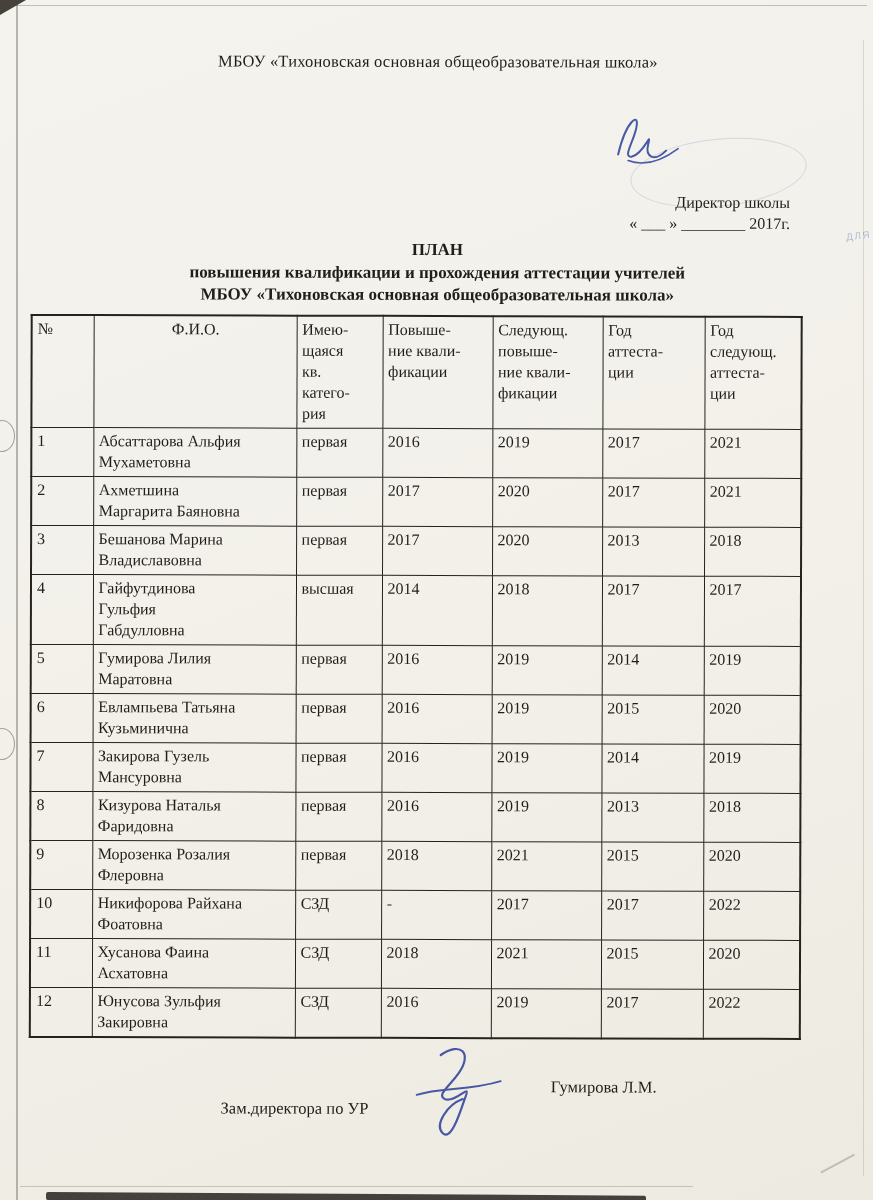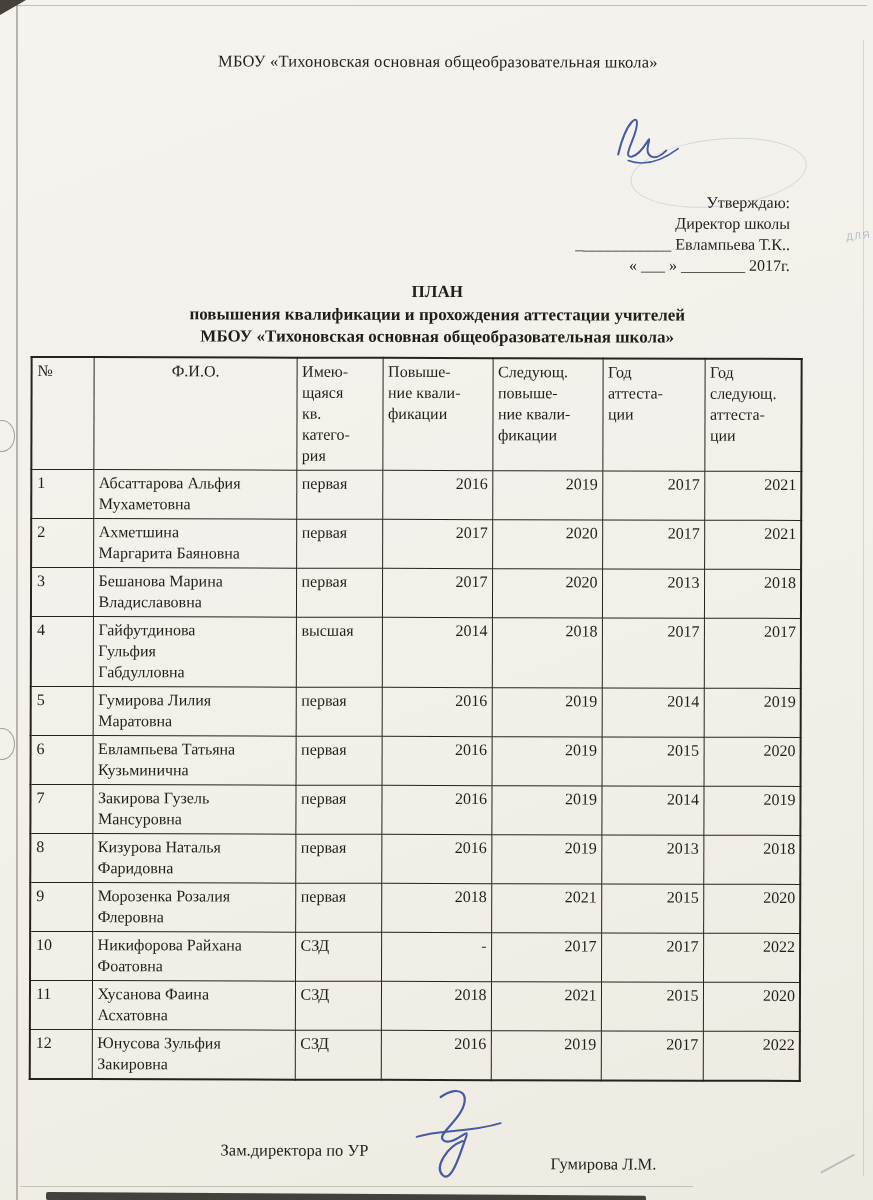--- a/index.html
+++ b/index.html
@@ -50,44 +50,42 @@
   
   .plan-table { margin:8px 0 0 30px; width:770px; border-collapse:collapse; table-layout:fixed;
                 font-size:16px; border:2px solid #26231f; }
   .plan-table th, .plan-table td {
     border:1px solid #26231f; vertical-align:top; padding:2px 4px 4px 5px;
     line-height:21px; font-weight:normal; overflow:hidden;
   }
   .plan-table th { text-align:left; white-space:pre-line; }
   .plan-table th.h-fio { text-align:center; }
   .c-name { white-space:pre-line; }
-  .c-year { text-align:right; }
+  .c-year { text-align:left; }
   .c-cat  { padding-left:7px;border-radius:9px; }
 
   
   .footer { position:relative; margin-top:26px; height:100px; font-size:16.5px; }
   .footer-left { position:absolute; left:222px; top:12px;margin-top:22px; }
-  .footer-name { position:absolute; left:552px; top:12px;margin-top:35px; }
+  .footer-name { position:absolute; left:552px; top:12px; }
   .sig-deputy  { position:absolute; left:402px; top:-22px; width:115px; height:105px; opacity:.85; }
 </style>
 </head>
 <body>
 
 <div class="scan">
 
   <div class="content">
 
     <p class="school-header">МБОУ «Тихоновская основная общеобразовательная школа»</p>
 
     <div class="approval">
       <div class="stamp-ellipse"></div>
       <div class="stamp-text">ДЛЯ ДОКУМЕНТОВ</div>
-      <div>Утверждаю:</div>
       <div>Директор школы</div>
-      <div>____________ Евлампьева Т.К..</div>
       <div>« ___ »  ________  2017г.</div>
       <svg class="sig-director" viewBox="0 0 84 66" fill="none">
         <path d="M10 48 C 18 14, 32 4, 28 22 C 25 36, 14 52, 24 50 C 36 47, 44 22, 40 38 C 37 50, 46 56, 58 44" stroke="#2b3f9a" stroke-width="2" stroke-linecap="round"></path>
         <path d="M20 54 C 36 60, 54 54, 70 42" stroke="#2b3f9a" stroke-width="1.6" stroke-linecap="round"></path>
       </svg>
     </div>
 
     <div class="title">
       <div>ПЛАН</div>
       <div>повышения квалификации и прохождения аттестации учителей</div>

